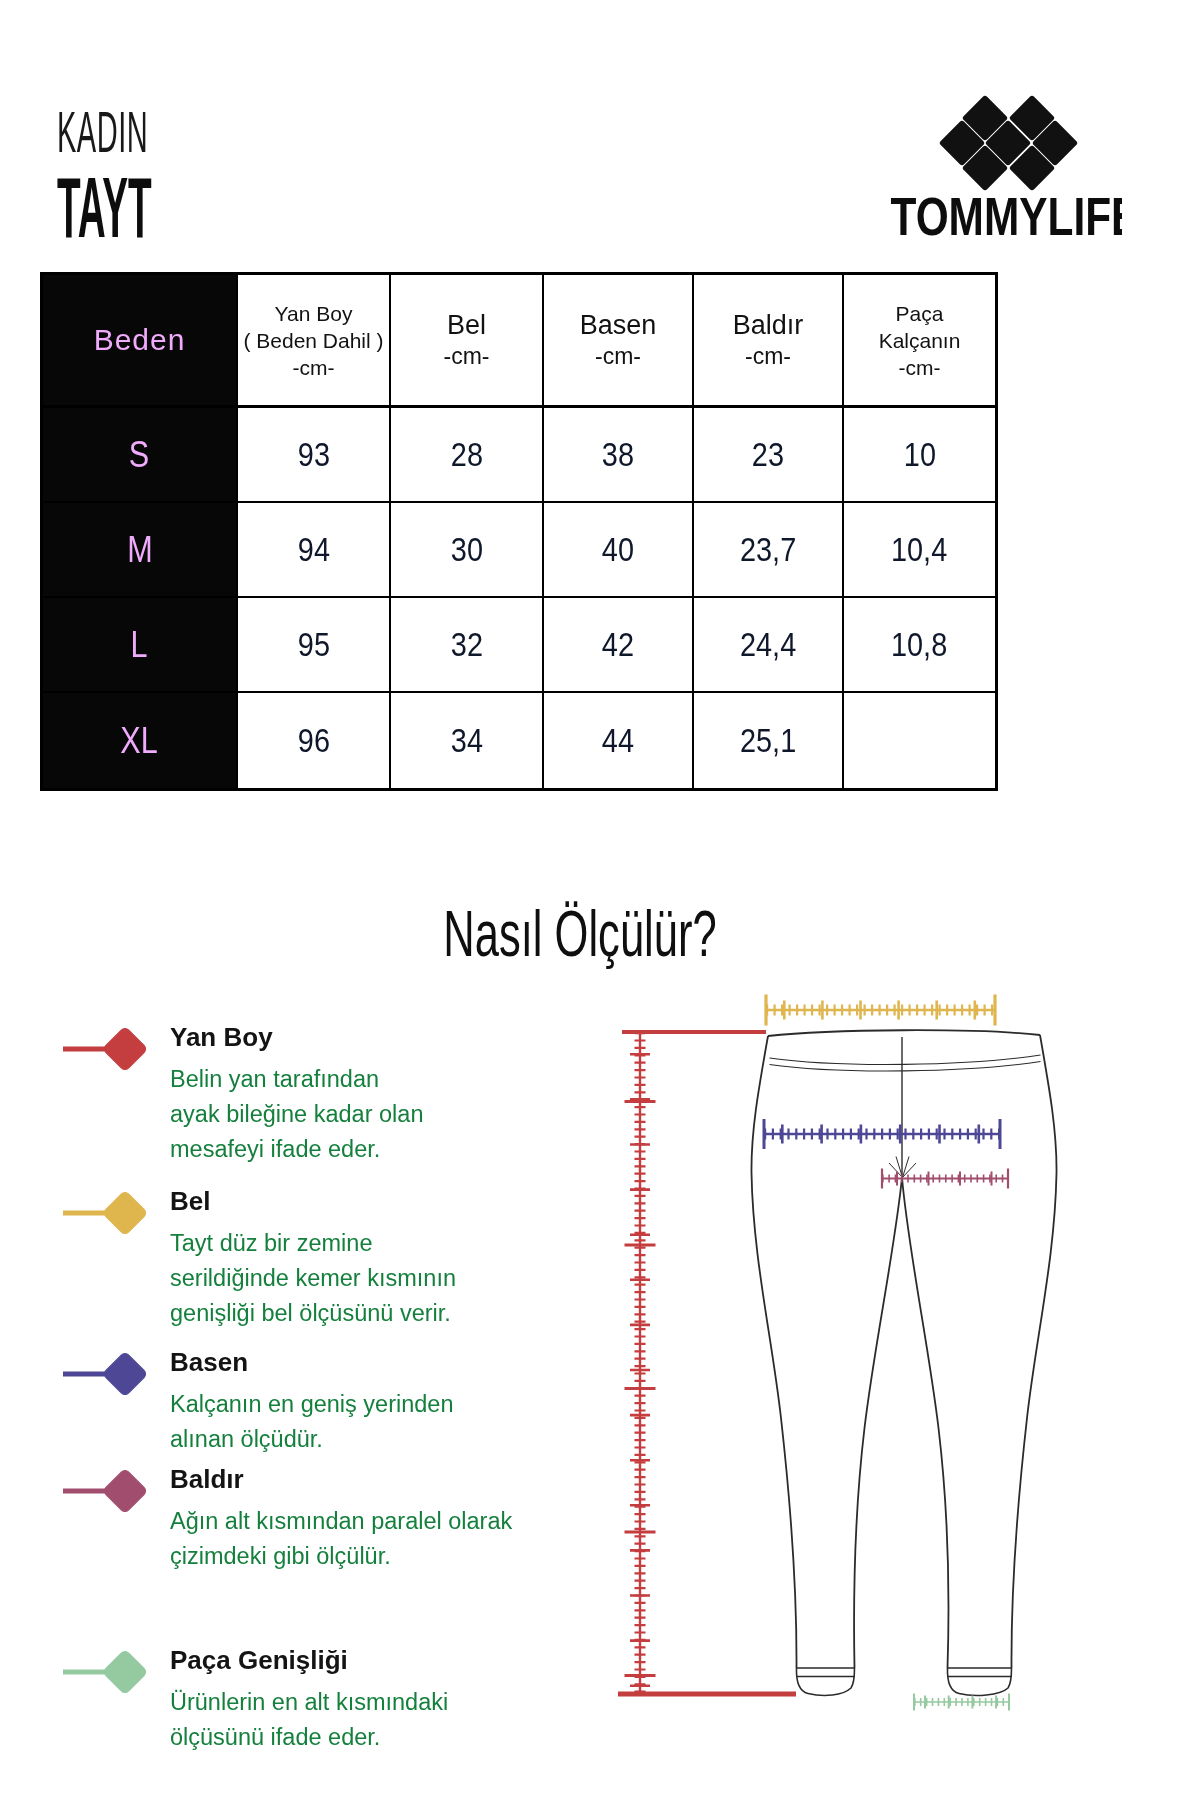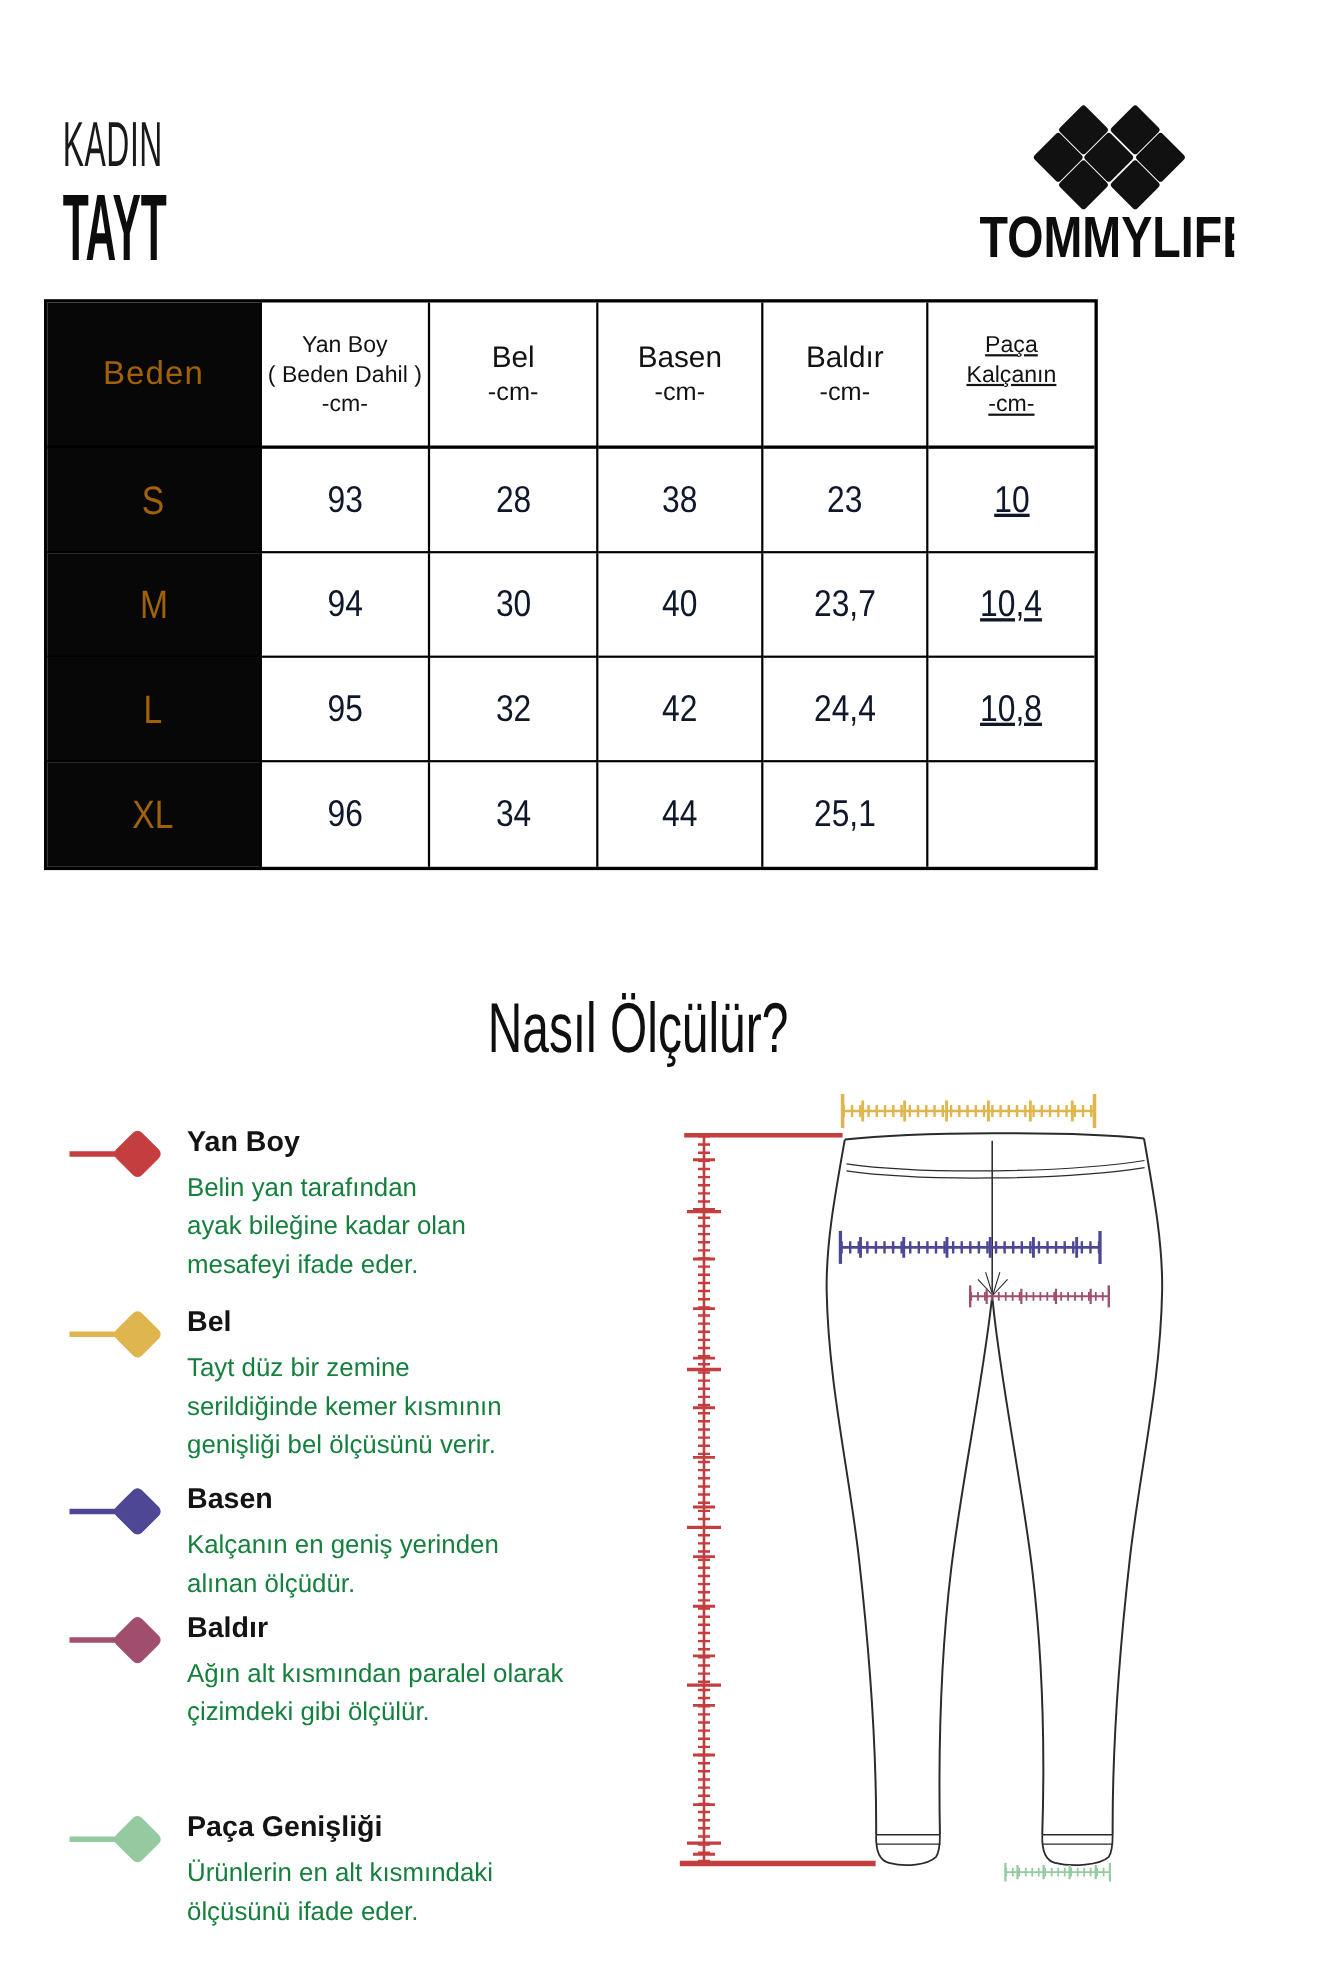--- a/index.html
+++ b/index.html
@@ -29,24 +29,24 @@
     display:grid;
     grid-template-columns:195px 153px 153px 150px 150px 151px;
     grid-template-rows:133px 95px 95px 95px 95px;
     border:3px solid #000; background:#fff;
   }
   .cell {
     border-right:2px solid #000; border-bottom:2px solid #000;
     display:flex; flex-direction:column; align-items:center; justify-content:center;
     text-align:center;
   }
-  .cell.last-col { border-right:none;text-decoration:underline; }
+  .cell.last-col { border-right:none; }
   .cell.last-row { border-bottom:none; }
   .cell.hb { border-bottom-width:3px; }
-  .c-size { background:#070707; color:#a16207; border-right-color:#000; }
+  .c-size { background:#070707; color:#f0abfc; border-right-color:#000; }
   .c-head-size { font-size:30px; letter-spacing:1px; }
   .c-head { font-size:21px; line-height:27px; color:#121212; }
   .c-head.two .h-l1 { font-size:27px; line-height:30px; }
   .c-head.two .h-unit { font-size:23px; margin-top:3px; }
   .c-head.three { font-size:21px; }
   .c-val { font-size:34px; color:#0f172a; }
   .cond { display:inline-block; transform:scaleX(0.85); white-space:nowrap; }
   .sz { font-size:36px; }
   
   .measure-title {

